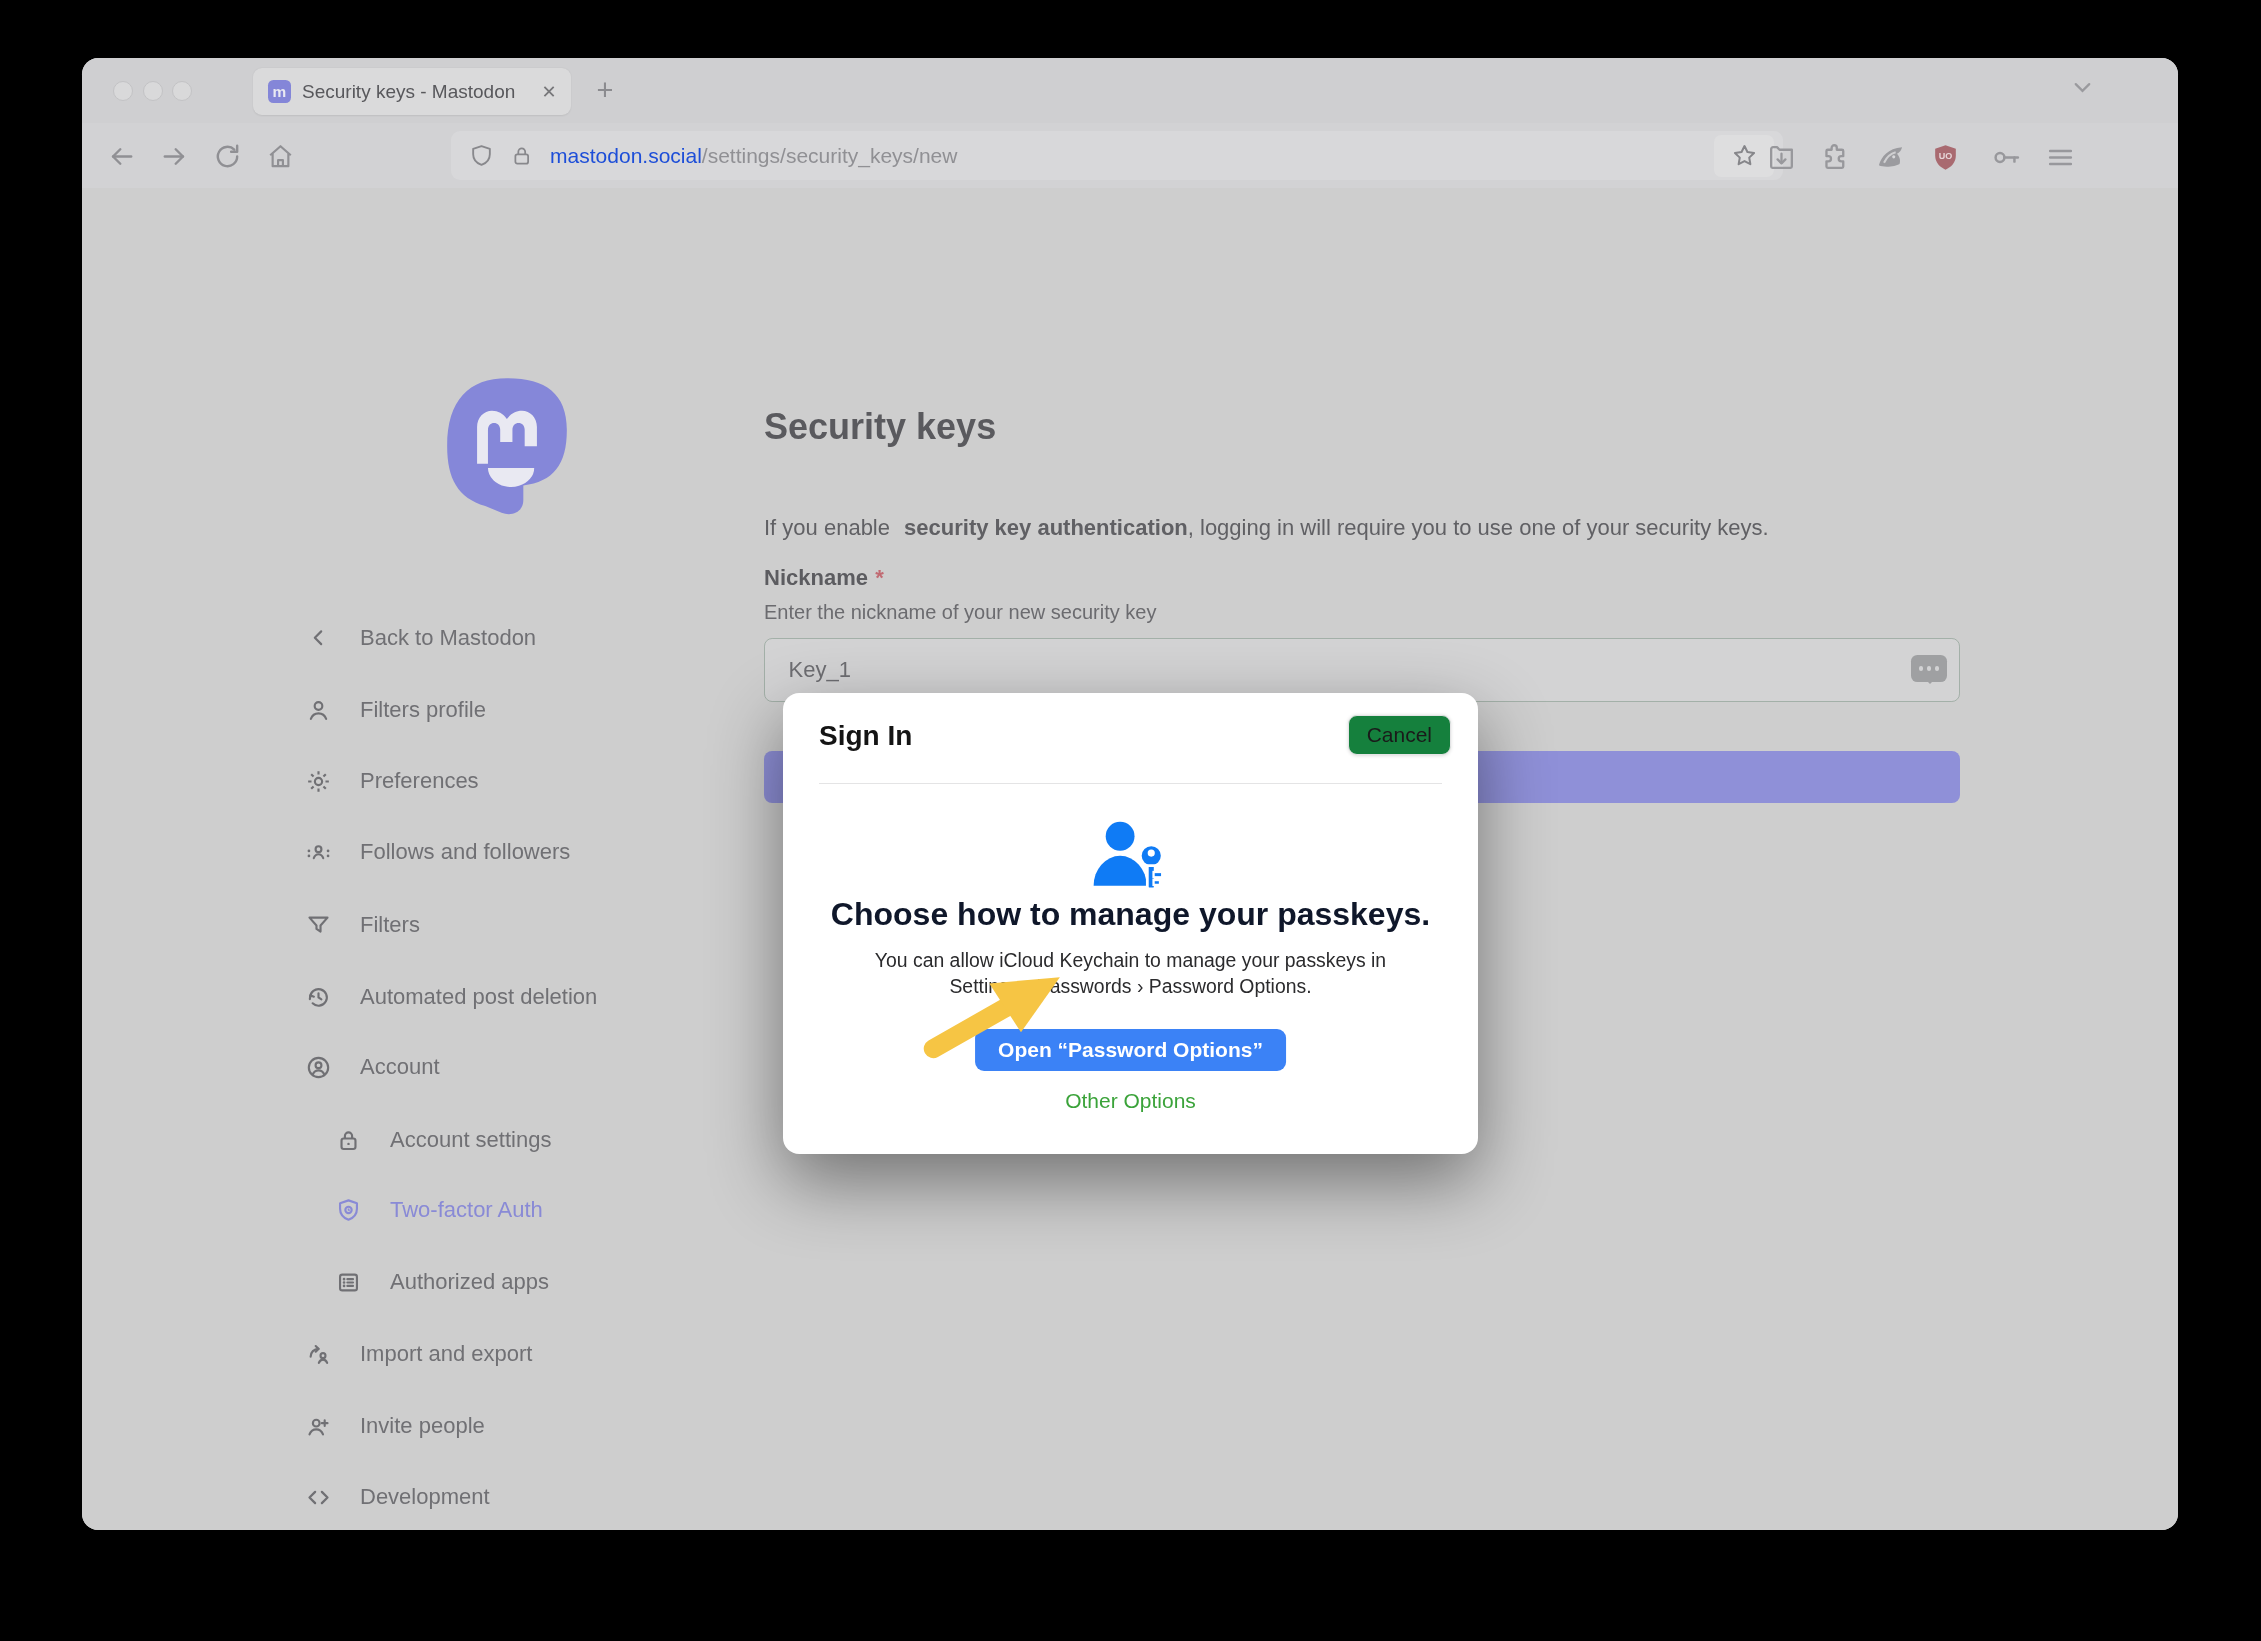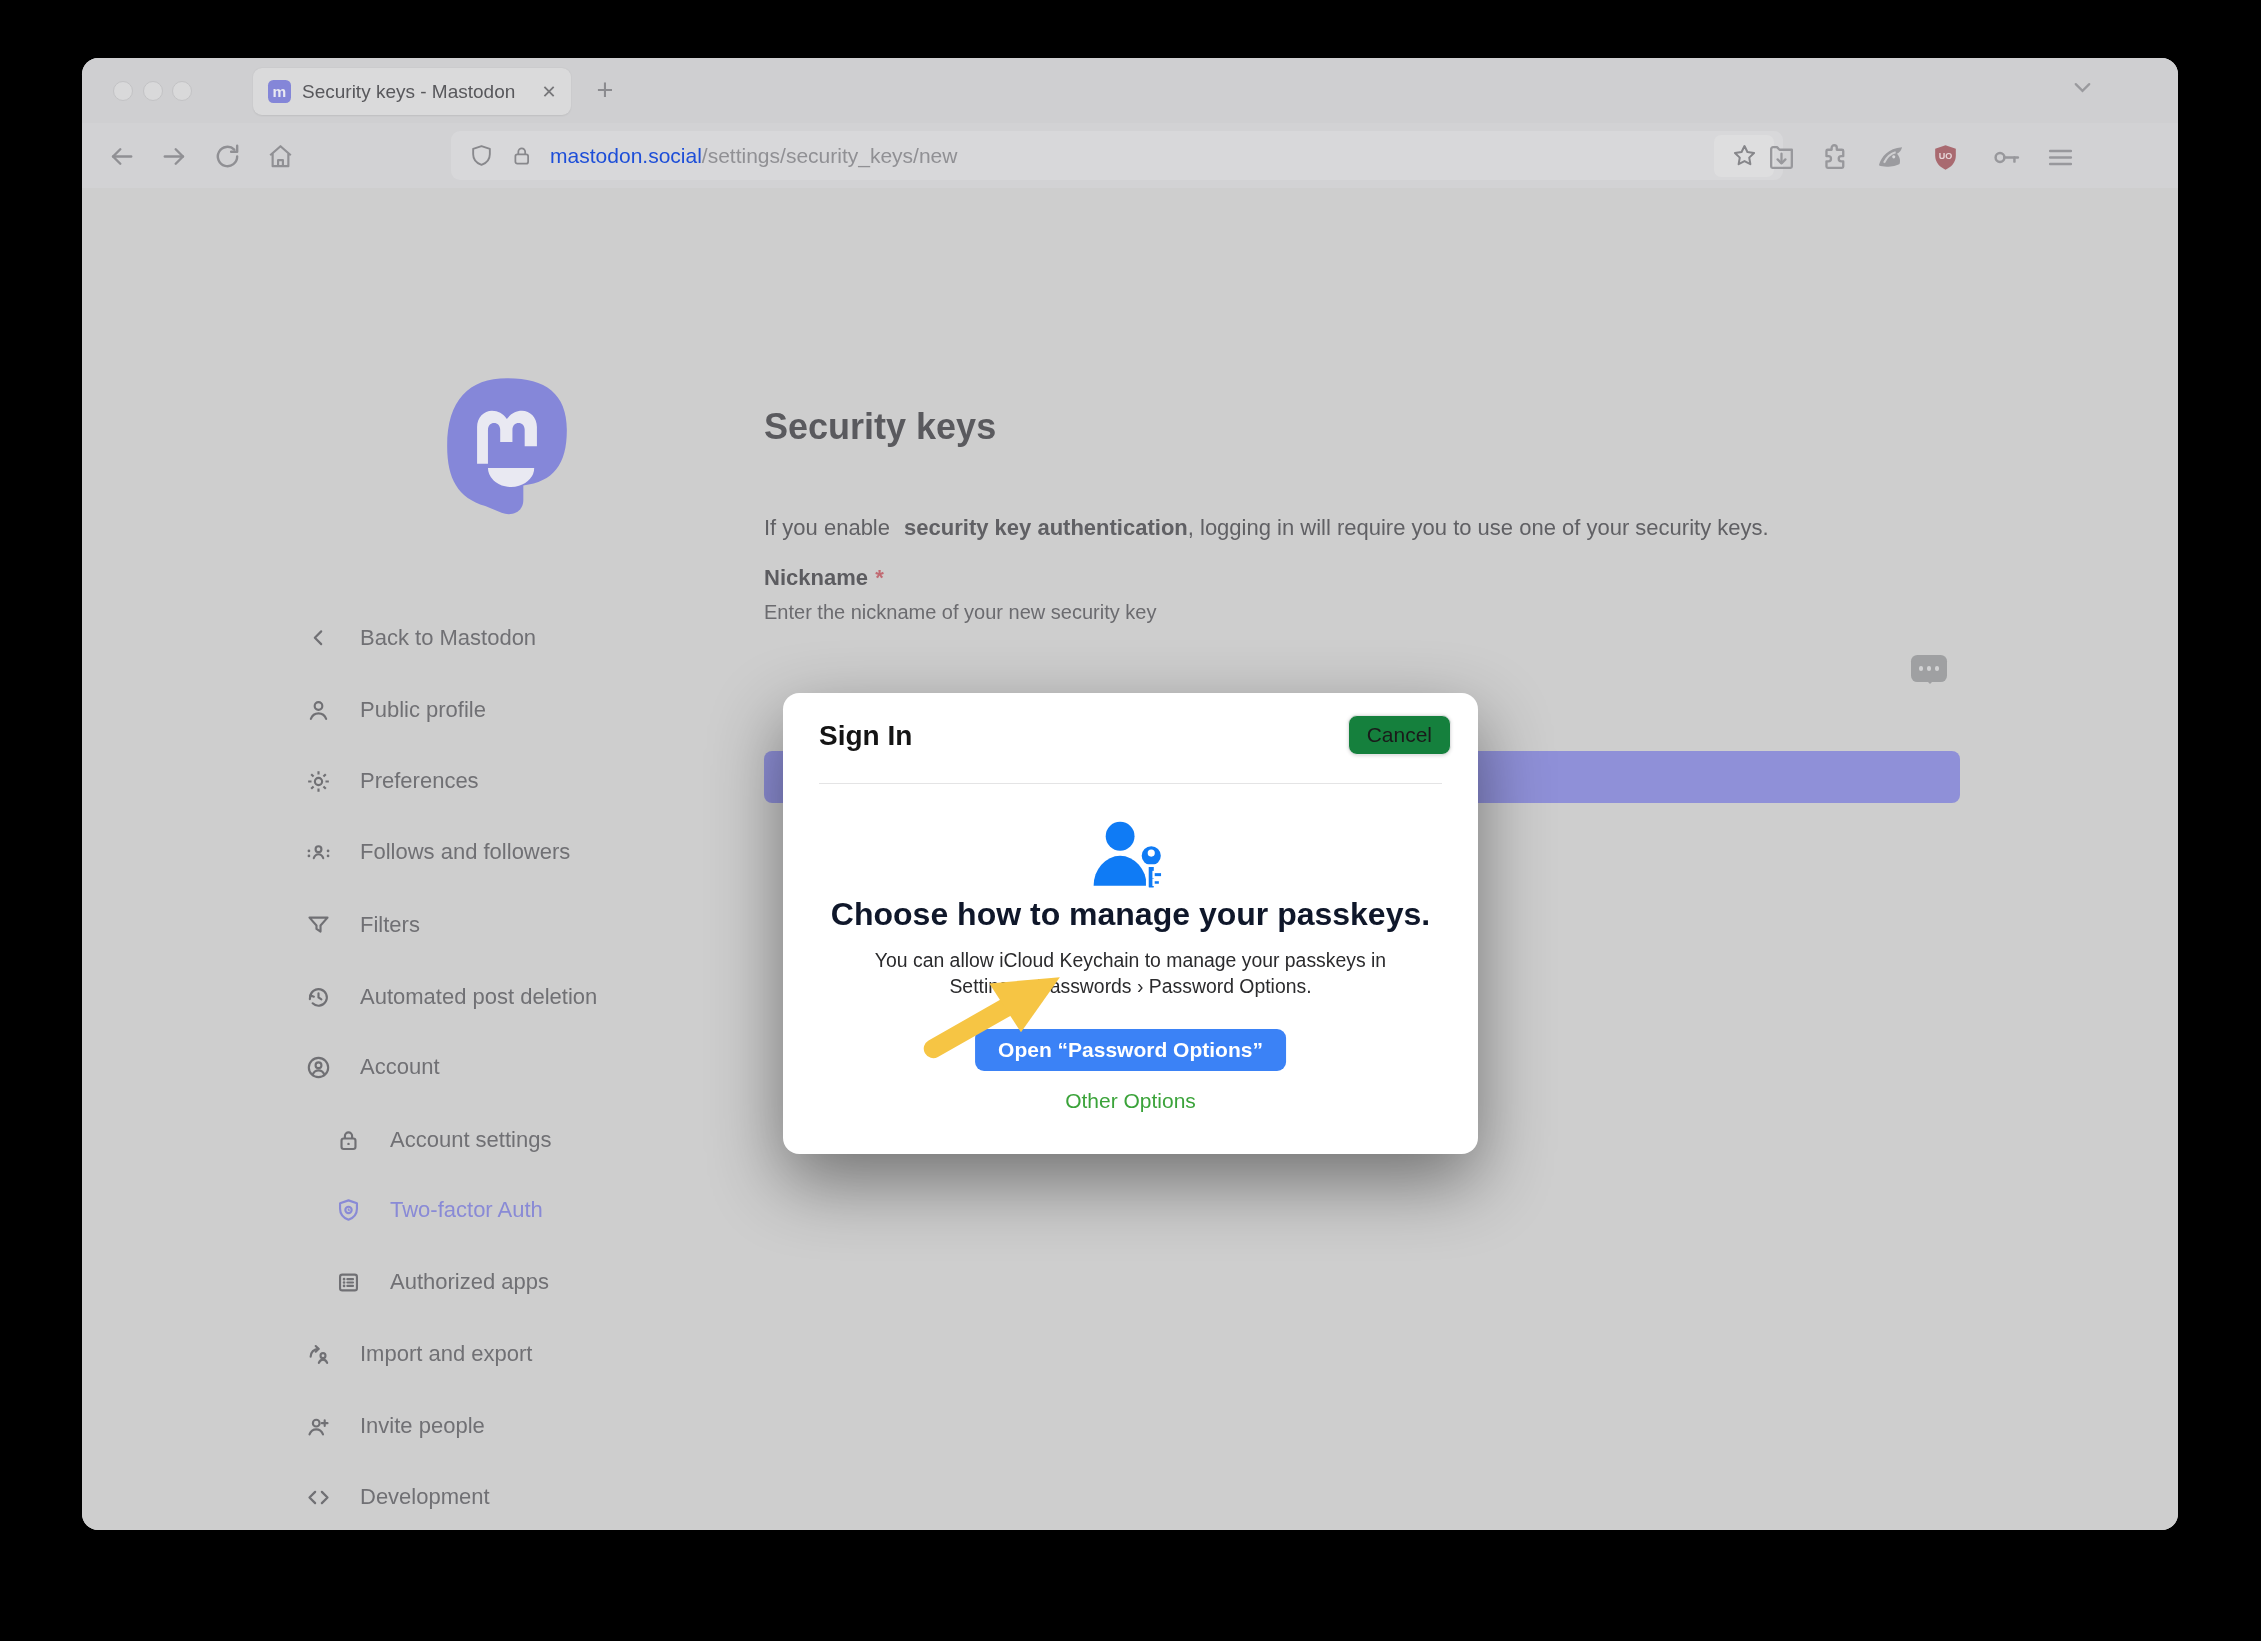--- a/index.html
+++ b/index.html
@@ -191,21 +191,21 @@
       <span>Back to Mastodon</span>
     </div>
 
     <div class="srow" style="left:222px; top:482px">
       <span class="sic">
           <svg width="27" height="27" viewBox="0 0 24 24" fill="none" stroke="currentColor" stroke-width="1.9" stroke-linecap="round">
             <circle cx="12" cy="8" r="3.4"></circle>
             <path d="M5.2 19.5c1.3-3.6 4.2-5 6.8-5s5.5 1.4 6.8 5"></path>
           </svg>
         </span>
-      <span>Public profile</span>
+      <span>Filters profile</span>
     </div>
 
     <div class="srow" style="left:222px; top:553px">
       <span class="sic">
           <svg width="27" height="27" viewBox="0 0 24 24" fill="none" stroke="currentColor" stroke-width="1.9" stroke-linejoin="round">
             <circle cx="12" cy="12" r="3.2"></circle>
             <path d="M12 2.8v3M12 18.2v3M2.8 12h3M18.2 12h3M5.5 5.5l2.1 2.1M16.4 16.4l2.1 2.1M18.5 5.5l-2.1 2.1M7.6 16.4l-2.1 2.1"></path>
           </svg>
         </span>
       <span>Preferences</span>
@@ -319,20 +319,21 @@
       <span>Development</span>
     </div>
 
     <h1 class="main-heading">Security keys</h1>
 
     <p class="intro"><span>If you enable </span><b>security key authentication</b><span>, logging in will require you to use one of your security keys.</span></p>
 
     <div class="field-label"><span>Nickname</span><span class="req">*</span></div>
     <div class="field-hint">Enter the nickname of your new security key</div>
 
+    <input class="nickname" type="text" value="Key_1" style="">
     <div class="pm-bubble">
         <i></i>
         <i></i>
         <i></i>
       </div>
 
     <button class="submit-btn"></button>
 
     <div class="dialog">
       <div class="dlg-title">Sign In</div>

